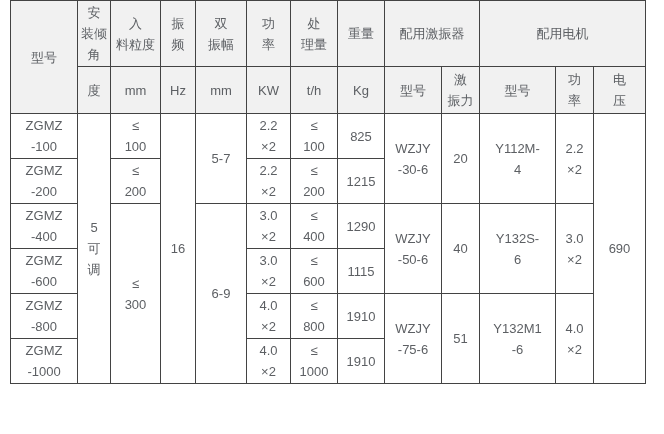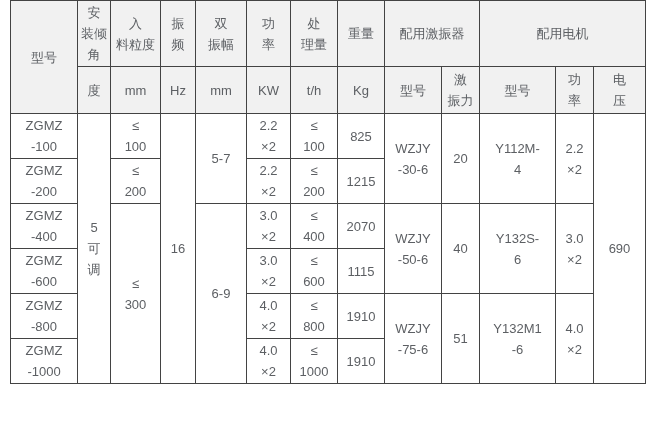--- a/index.html
+++ b/index.html
@@ -145,21 +145,21 @@
       <tr class="brow">
         <td>ZGMZ
 -400</td>
         <td rowspan="4">≤
 300</td>
         <td rowspan="4">6-9</td>
         <td>3.0
 ×2</td>
         <td>≤
 400</td>
-        <td>2070</td>
+        <td>1290</td>
         <td rowspan="2">WZJY
 -50-6</td>
         <td rowspan="2">40</td>
         <td rowspan="2">Y132S-
 6</td>
         <td rowspan="2">3.0
 ×2</td>
       </tr>
       <tr class="brow">
         <td>ZGMZ

